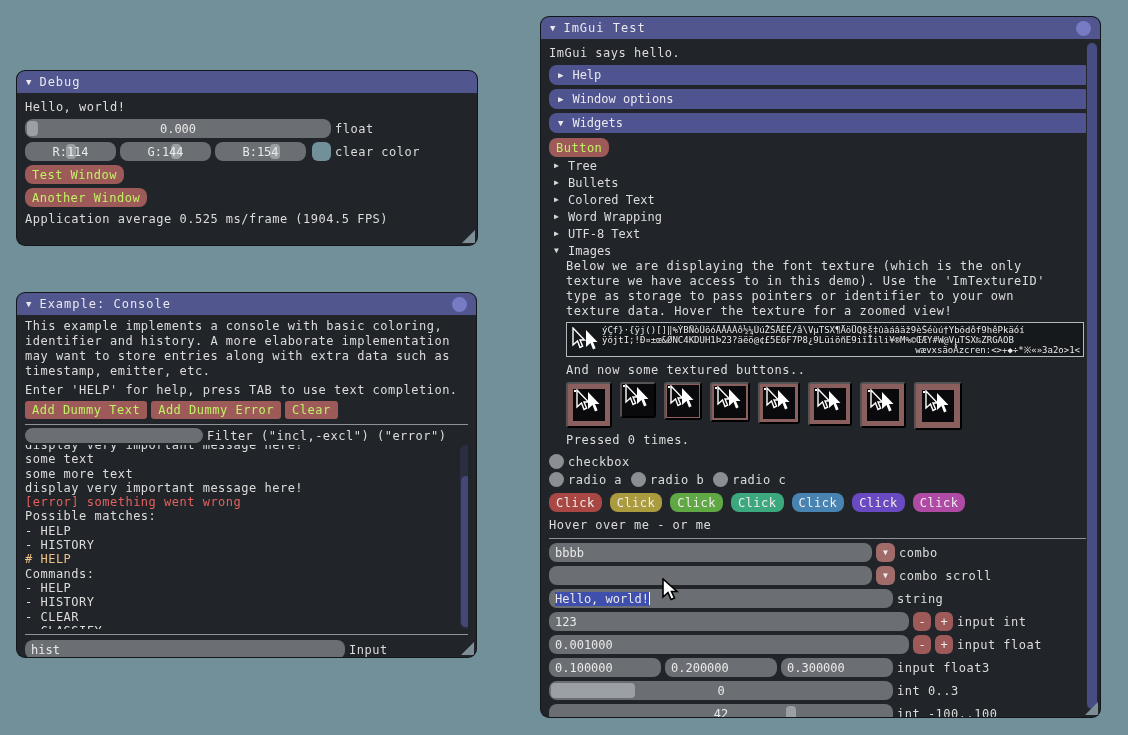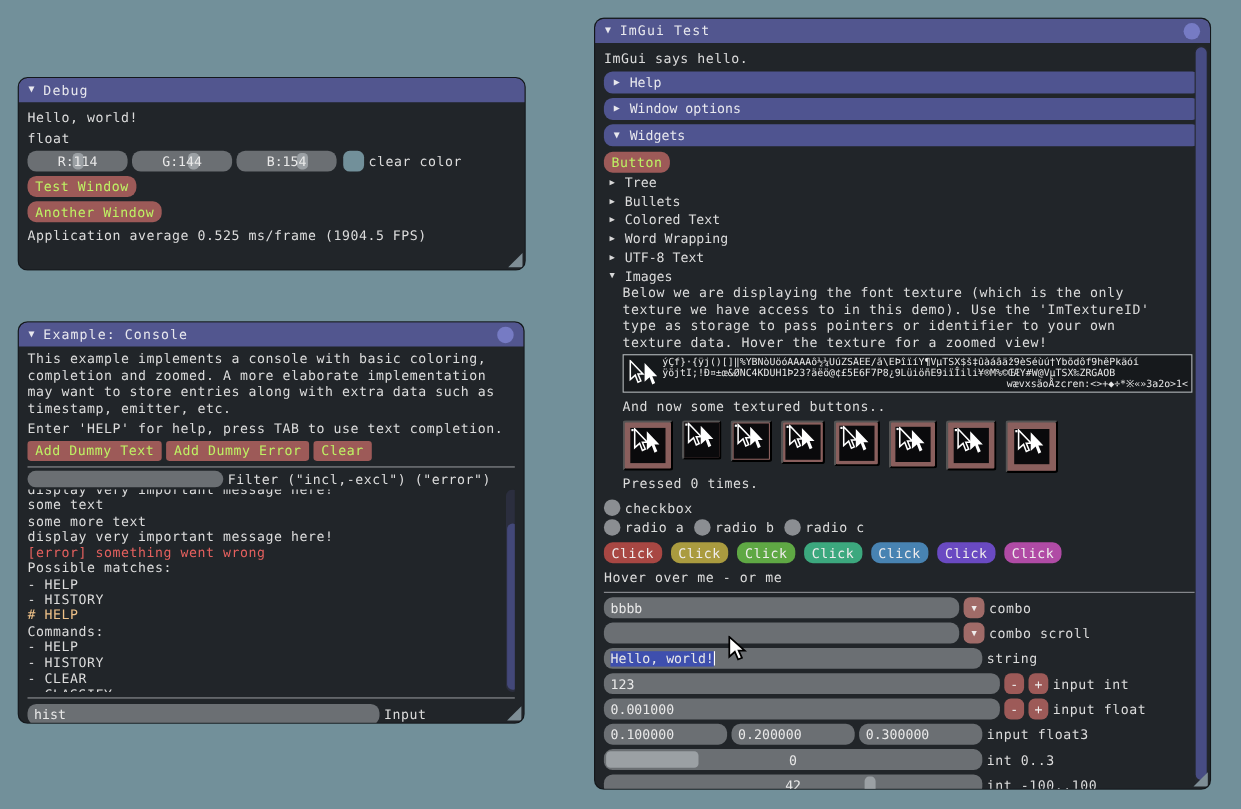--- a/index.html
+++ b/index.html
@@ -78,20 +78,24 @@
 <body style="background: rgb(114, 144, 154);">
 
 <div class="window" id="win-debug">
   <div class="titlebar">
     <span class="tri">▼</span>
     <span class="title">Debug</span>
   </div>
   <div class="content">
     <div class="txt" style="margin-top:3px">Hello, world!</div>
     <div class="row">
+      <div class="frame center" style="width:306px">
+        <div class="grab" style="left:2px;width:11px"></div>
+        <span class="sliderval">0.000</span>
+      </div>
       <span class="lbl">float</span>
     </div>
     <div class="row">
       <div class="frame center" style="width:91px">
         <div class="grab" style="left:45%;width:10px"></div>
         <span class="sliderval">R:114</span>
       </div>
       <div class="frame center" style="width:91px">
         <div class="grab" style="left:56%;width:10px"></div>
         <span class="sliderval">G:144</span>
@@ -115,21 +119,21 @@
 </div>
 
 <div class="window" id="win-console">
   <div class="titlebar">
     <span class="tri">▼</span>
     <span class="title">Example: Console</span>
     <span class="closebtn"></span>
   </div>
   <div class="content">
     <div class="txt">This example implements a console with basic coloring,</div>
-    <div class="txt">completion and zoomed. A more elaborate implementation</div>
+    <div class="txt">identifier and history. A more elaborate implementation</div>
     <div class="txt">may want to store entries along with extra data such as</div>
     <div class="txt">timestamp, emitter, etc.</div>
     <div class="txt" style="margin-top:4px">Enter 'HELP' for help, press TAB to use text completion.</div>
     <div class="row" style="margin-top:3px">
       <button class="btn sm" style="border-radius:3px">Add Dummy Text</button>
       <button class="btn sm" style="border-radius:3px">Add Dummy Error</button>
       <button class="btn sm" style="border-radius:3px">Clear</button>
     </div>
     <div class="sep"></div>
     <div class="row" style="margin-top:3px">
@@ -223,21 +227,21 @@
     <div class="txt para">texture we have access to in this demo). Use the 'ImTextureID'</div>
     <div class="txt para">type as storage to pass pointers or identifier to your own</div>
     <div class="txt para">texture data. Hover the texture for a zoomed view!</div>
 
     <div class="texstrip">
       <svg width="30" height="26" viewBox="0 0 30 26">
         <path d="M3 1 L3 18 L7.5 14 L10 20.5 L12.6 19.2 L10 13 L14.5 13 Z" fill="none" stroke="#ffffff" stroke-width="1.4"></path>
         <path d="M16 3 L16 20 L20.5 16 L23 22.5 L25.6 21.2 L23 15 L27.5 15 Z" fill="#ffffff"></path>
       </svg>
       <div class="texglyphs">
-        <div>ýÇf}·{ÿj()[]‖%ÝBÑòÛöóÃÂÀÀô½¼ÙúŽŠÅÉÊ/å\ÈÞîïíŸ¶VμTSX$š‡ûàáâäž9èŠéùú†Ybõdôf9hêPkäóí</div>
+        <div>ýÇf}·{ÿj()[]‖%ÝBÑòÛöóÃÂÀÀô½¼ÙúŽŠÅÉÊ/å\VμTSX¶ÄöÜQ$š‡ûàáâäž9èŠéùú†Ybõdôf9hêPkäóí</div>
         <div>ÿöjtI;!Ð¤±œ&amp;ØNC4KDUH1Þ23?äëö@¢£5E6F7P8¿9LüiöñE9iïÎili¥®M%©ŒÆY#W@VμTSX‰ZRGAOB</div>
         <div class="r3">wævxsäoÅzcren:&lt;&gt;+◆÷*※«»3a2o&gt;1&lt;</div>
       </div>
     </div>
 
     <div class="txt" style="margin-top:6px;margin-left:17px">And now some textured buttons..</div>
 
     <div class="imgbtnrow">
       <button class="imgbtn" style="padding:5px">
           <span class="imgface"><span class="dot"></span><svg width="30" height="26" viewBox="0 0 30 26">

